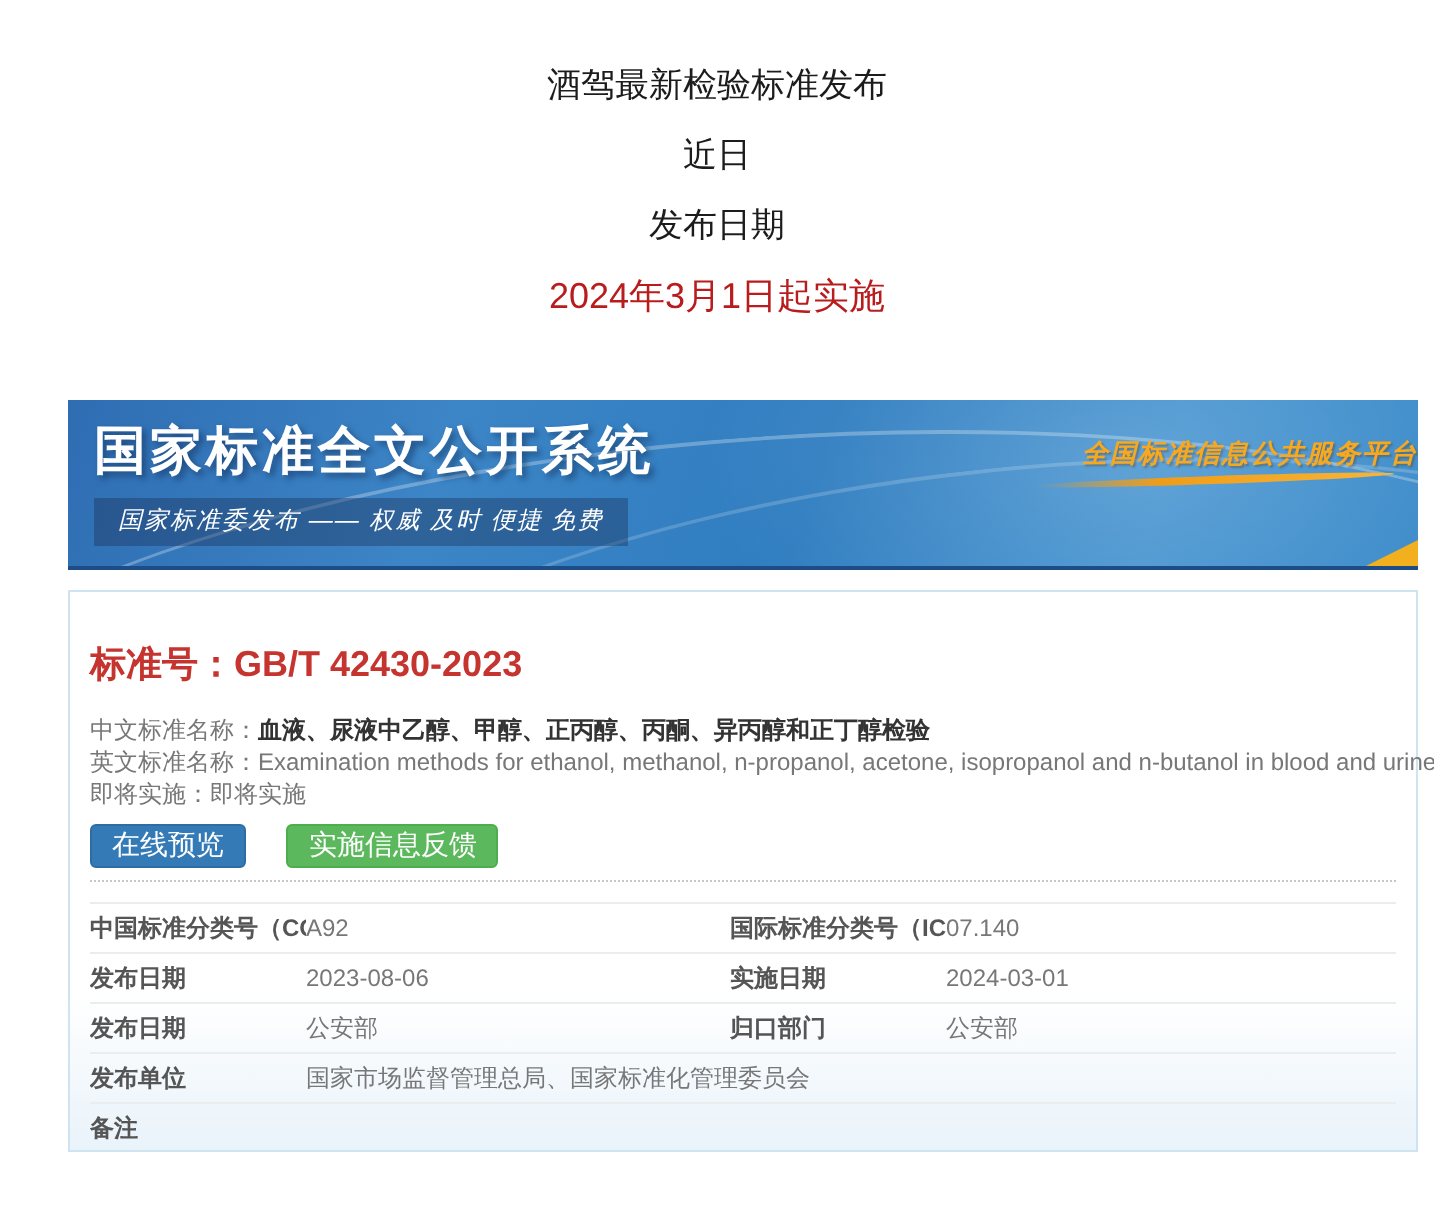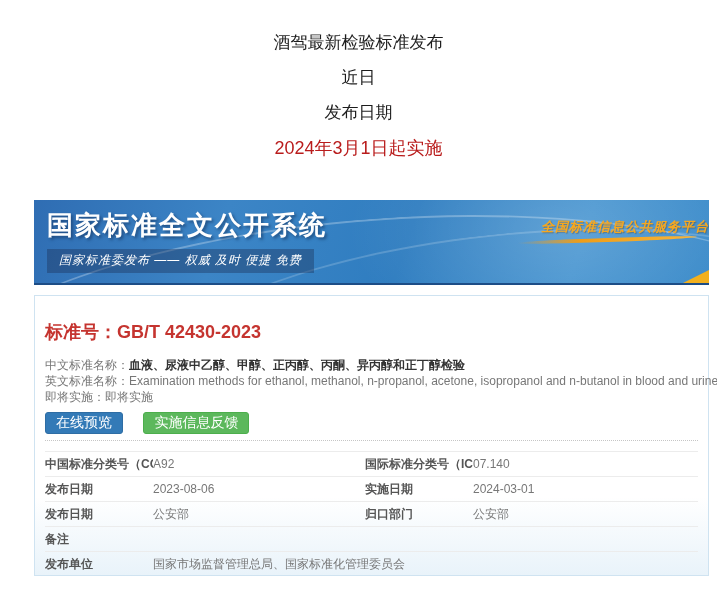--- a/index.html
+++ b/index.html
@@ -125,24 +125,24 @@
         <td class="lbl2">实施日期</td>
         <td class="val2">2024-03-01</td>
       </tr>
       <tr>
         <td class="lbl">发布日期</td>
         <td class="val">公安部</td>
         <td class="lbl2">归口部门</td>
         <td class="val2">公安部</td>
       </tr>
       <tr>
+        <td class="lbl">发布单位</td>
+        <td class="val" colspan="3">国家市场监督管理总局、国家标准化管理委员会</td>
+      </tr>
+      <tr>
         <td class="lbl">备注</td>
         <td class="val" colspan="3"></td>
-      </tr>
-      <tr>
-        <td class="lbl">发布单位</td>
-        <td class="val" colspan="3">国家市场监督管理总局、国家标准化管理委员会</td>
       </tr>
     </tbody>
       </table>
 
   </div>
 </div>
 
 </body></html>

